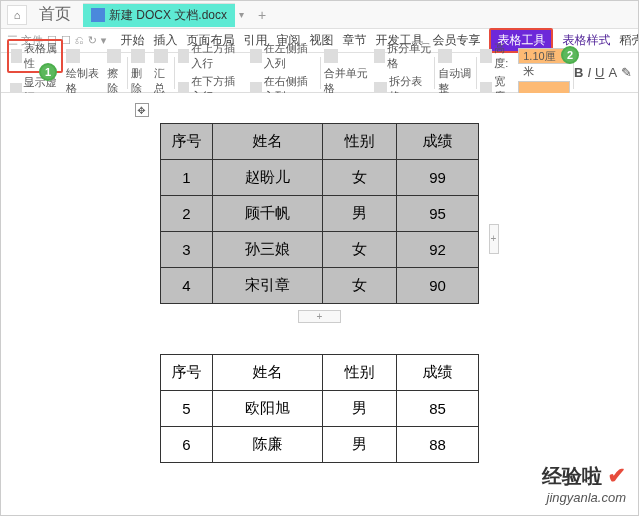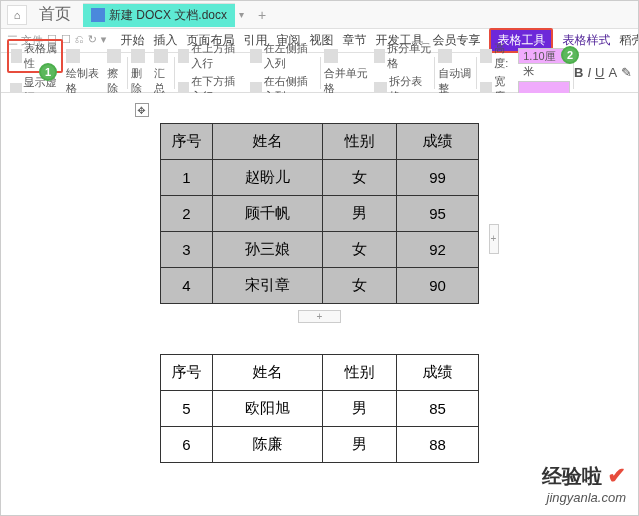--- a/index.html
+++ b/index.html
@@ -36,21 +36,21 @@
       background: #5eead4; border-top: 1px solid #e0e0e0;
       gap: 4px;
     }
     .doc-icon { width:14px; height:14px; background:#4a89dc; display:inline-block; }
     .tab-plus { font-size: 14px; color: #999; padding: 0 10px; cursor:pointer; }
     .menubar {
       height: 24px; display: flex; align-items: center;
       padding: 0 6px; gap: 8px; font-size: 12px; color: #444;
       border-bottom: 1px solid #e0e0e0;
     }
-    .menu-left { display: flex; gap: 4px; }
+    .menu-left { display: flex; gap: 4px; align-items: center; }
     .menu-left span { color: #999; font-size: 11px; }
     .menu-items { display: flex; gap: 9px; align-items: center; justify-content: space-between; flex: 1; padding-left: 6px;}
     .menu-item { cursor: pointer; white-space: nowrap; font-size: 12px;}
     .menu-active {
       background: #6d28d9; color: #fff; padding: 2px 6px;
       border: 2px solid #e74c3c; border-radius: 2px;
     }
     .menu-blue { color: #4c1d95; }
     .toolbar {
       height: 40px; display: flex; align-items: center;
@@ -69,21 +69,21 @@
       position: absolute; width: 18px; height: 18px;
       background: #5cb85c; color: #fff; border: 2px solid #4cae4c;
       border-radius: 50%; font-size: 11px; font-weight: bold;
       display: flex; align-items: center; justify-content: center;
     }
     .badge1 { left: 38px; top: 62px; }
     .badge2 { left: 560px; top: 45px; }
     .dim-input {
       display: inline-block; width: 58px; height: 16px;
       border: 1px solid #ccc; font-size: 11px; padding: 0 4px;
-      background: #f0abfc;
+      background: #fdba74;
     }
     .canvas {
       position: absolute; top: 92px; left: 0; right: 0; bottom: 0;
       background: #fff;
       padding: 30px 0 0 0;
     }
     .table-wrap { margin: 0 auto; position: relative; width: 330px;}
     .drag-handle {
       position: absolute; left: -20px; top: -20px;
       width: 14px; height: 14px; border: 1px solid #999;

